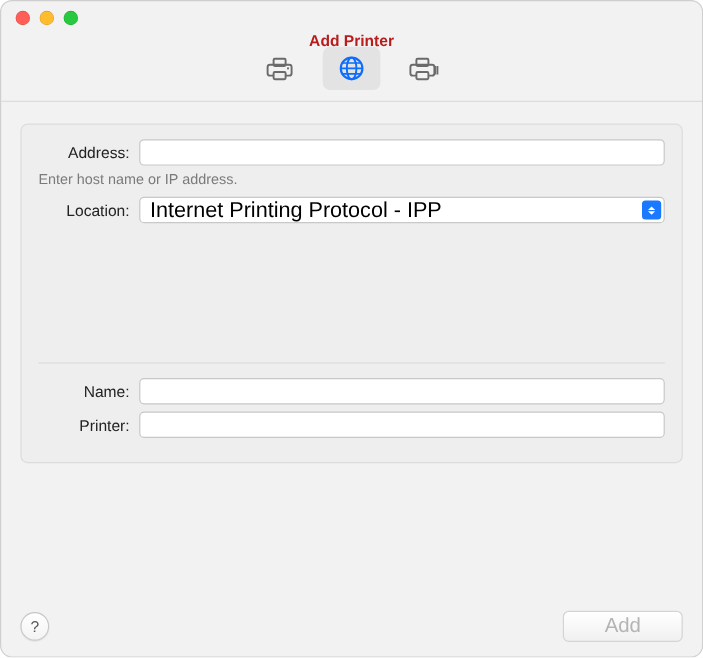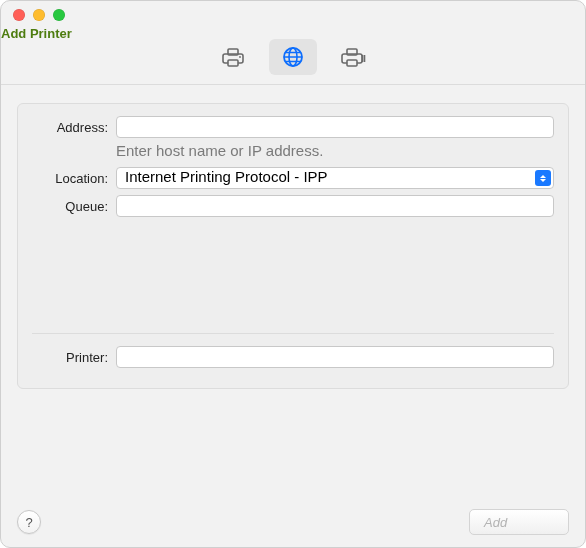--- a/index.html
+++ b/index.html
@@ -40,23 +40,24 @@
     height: 12px;
     border-radius: 50%;
     box-shadow: inset 0 0 0 0.5px rgba(0,0,0,0.15);
   }
   .light.red { background: #ff5f57; }
   .light.yellow { background: #febc2e; }
   .light.green { background: #28c840; }
   .title {
     position: absolute;
     left: 0; right: 0;
+    text-align: center;
     font-weight: 600;
     font-size: 13px;
-    color: #4d7c0f;
+    color: #b91c1c;
     pointer-events: none;
     margin-top: 36px;
   }
   
   .toolbar {
     height: 54px;
     display: flex;
     align-items: center;
     justify-content: center;
     border-bottom: 1px solid #dcdcdc;
@@ -96,22 +97,21 @@
     width: 76px;
     text-align: right;
     padding-right: 8px;
     color: #222;
   }
   .row .field {
     flex: 1;
   }
   .hint {
     color: #7a7a7a;
-    font-size: 15px;
-    margin-left: 84px;
+    font-size: 12px;
     margin-top: -2px;
     margin-bottom: 8px;
   }
   input.textfield {
     width: 100%;
     box-sizing: border-box;
     height: 22px;
     border: 1px solid #c8c8c8;
     border-radius: 4px;
     background: #fff;
@@ -122,21 +122,21 @@
   .select {
     position: relative;
     width: 100%;
     height: 22px;
     border: 1px solid #c8c8c8;
     border-radius: 4px;
     background: #fff;
     box-sizing: border-box;
     display: flex;
     padding-left: 8px;
-    font-size: 15px;
+    font-size: 18px;
   }
   .select .stepper {
     position: absolute;
     right: 2px;
     top: 2px;
     bottom: 2px;
     width: 16px;
     border-radius: 3px;
     display: flex;
     flex-direction: column;
@@ -186,24 +186,23 @@
     box-shadow: 0 0.5px 1px rgba(0,0,0,0.1);
   }
   .add-btn {
     margin-left: auto;
     min-width: 70px;
     height: 24px;
     border-radius: 5px;
     border: 1px solid #d4d4d4;
     background: linear-gradient(#ffffff,#f0f0f0);
     color: #b4b4b4;
-    font-size: 13px;
-    display: flex; align-items: center; 
+    font-size: 17px;
+    display: flex; align-items: center; justify-content: center;
     padding: 0 14px;
-    font-style: italic;
   }
 </style>
 </head>
 <body>
 
 <div class="window">
 
   <div class="titlebar">
     <div class="traffic-lights">
       <div class="light red"></div>
@@ -270,30 +269,30 @@
           <div class="select">
             <span>Internet Printing Protocol - IPP</span>
             <span class="stepper blue">
               <span class="arr up"></span>
               <span class="arr down"></span>
             </span>
           </div>
         </div>
       </div>
 
+
+      <div class="spacer-block"></div>
+      <hr class="divider-hr">
+
       <div class="row">
-        <div class="label">Queue:</div>
+        <div class="label">Name:</div>
         <div class="field">
           <input class="textfield" type="text" value="" style="">
         </div>
       </div>
-
-      <div class="spacer-block"></div>
-      <hr class="divider-hr">
-
 
       <div class="row">
         <div class="label">Printer:</div>
         <div class="field">
           <input class="textfield" type="text" value="" style="">
         </div>
       </div>
 
 
     </div>

